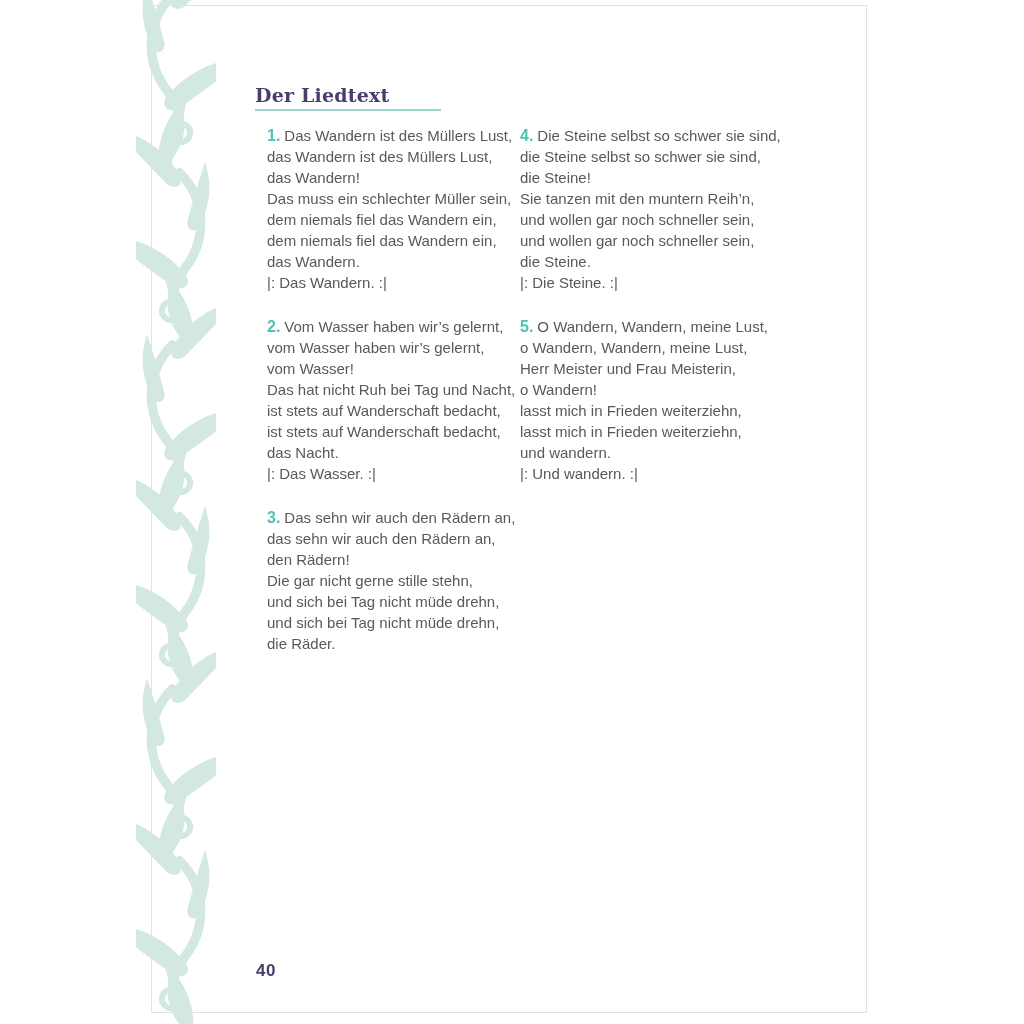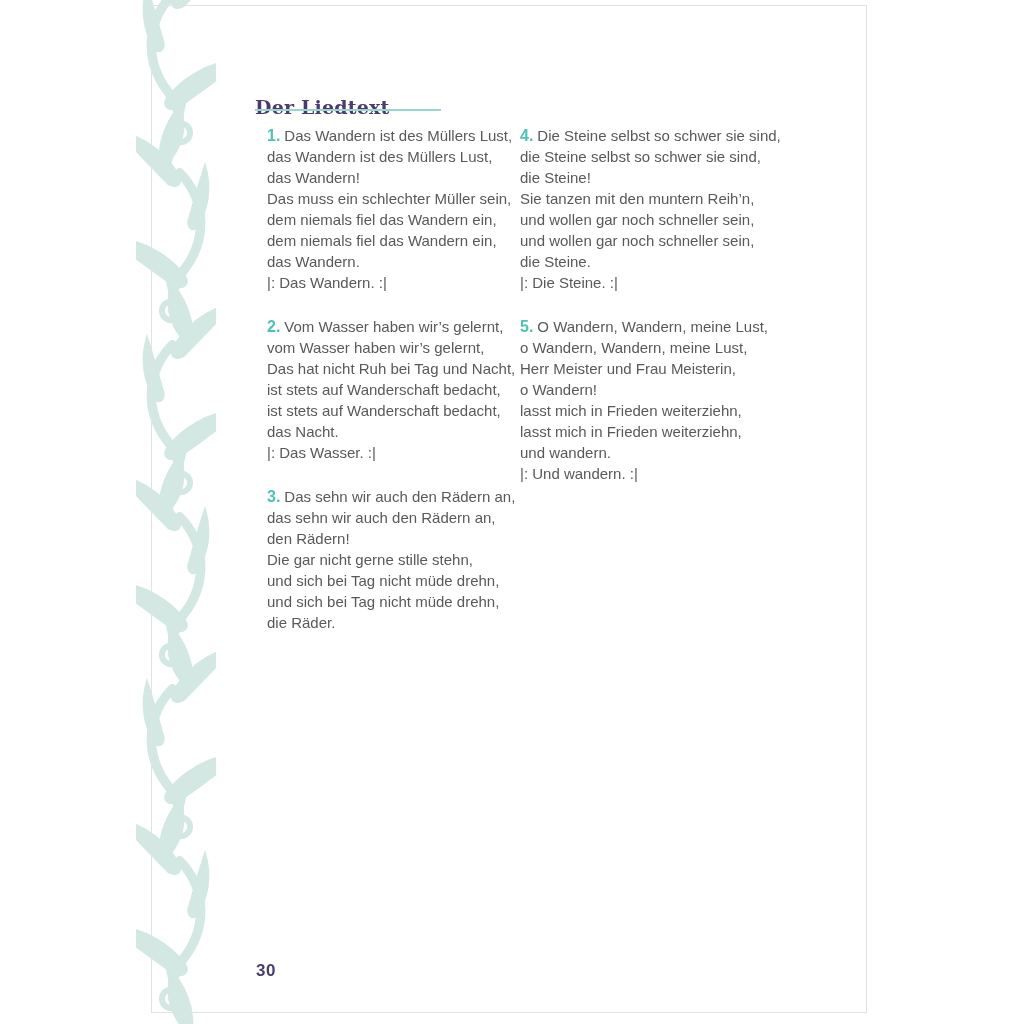--- a/index.html
+++ b/index.html
@@ -48,21 +48,21 @@
     z-index: 2;
   }
   .content {
     position: absolute;
     inset: 0;
     z-index: 3;
   }
   .page-title {
     position: absolute;
     left: 255px;
-    top: 82px;
+    top: 70px;
     font-family: "DejaVu Serif", "Liberation Serif", serif;
     font-weight: bold;
     font-size: 19px;
     line-height: 24px;
     letter-spacing: 0.2px;
     color: #4a3d6e;
   }
   .title-underline {
     position: absolute;
     left: 255px;
@@ -145,20 +145,21 @@
       <p class="vline">Das muss ein schlechter Müller sein,</p>
       <p class="vline">dem niemals fiel das Wandern ein,</p>
       <p class="vline">dem niemals fiel das Wandern ein,</p>
       <p class="vline">das Wandern.</p>
       <p class="vline">|: Das Wandern. :|</p>
     </div>
 
     <div class="verse">
       <p class="vline"><span class="vnum">2.</span><span>Vom Wasser haben wir’s gelernt,</span></p>
       <p class="vline">vom Wasser haben wir’s gelernt,</p>
+      <p class="vline">vom Wasser!</p>
       <p class="vline">Das hat nicht Ruh bei Tag und Nacht,</p>
       <p class="vline">ist stets auf Wanderschaft bedacht,</p>
       <p class="vline">ist stets auf Wanderschaft bedacht,</p>
       <p class="vline">das Nacht.</p>
       <p class="vline">|: Das Wasser. :|</p>
     </div>
 
     <div class="verse">
       <p class="vline"><span class="vnum">3.</span><span>Das sehn wir auch den Rädern an,</span></p>
       <p class="vline">das sehn wir auch den Rädern an,</p>
@@ -190,15 +191,15 @@
       <p class="vline">Herr Meister und Frau Meisterin,</p>
       <p class="vline">o Wandern!</p>
       <p class="vline">lasst mich in Frieden weiterziehn,</p>
       <p class="vline">lasst mich in Frieden weiterziehn,</p>
       <p class="vline">und wandern.</p>
       <p class="vline">|: Und wandern. :|</p>
     </div>
 
   </div>
 
-  <div class="page-number">30</div>
+  <div class="page-number">40</div>
 
 </div>
 
 </body></html>

